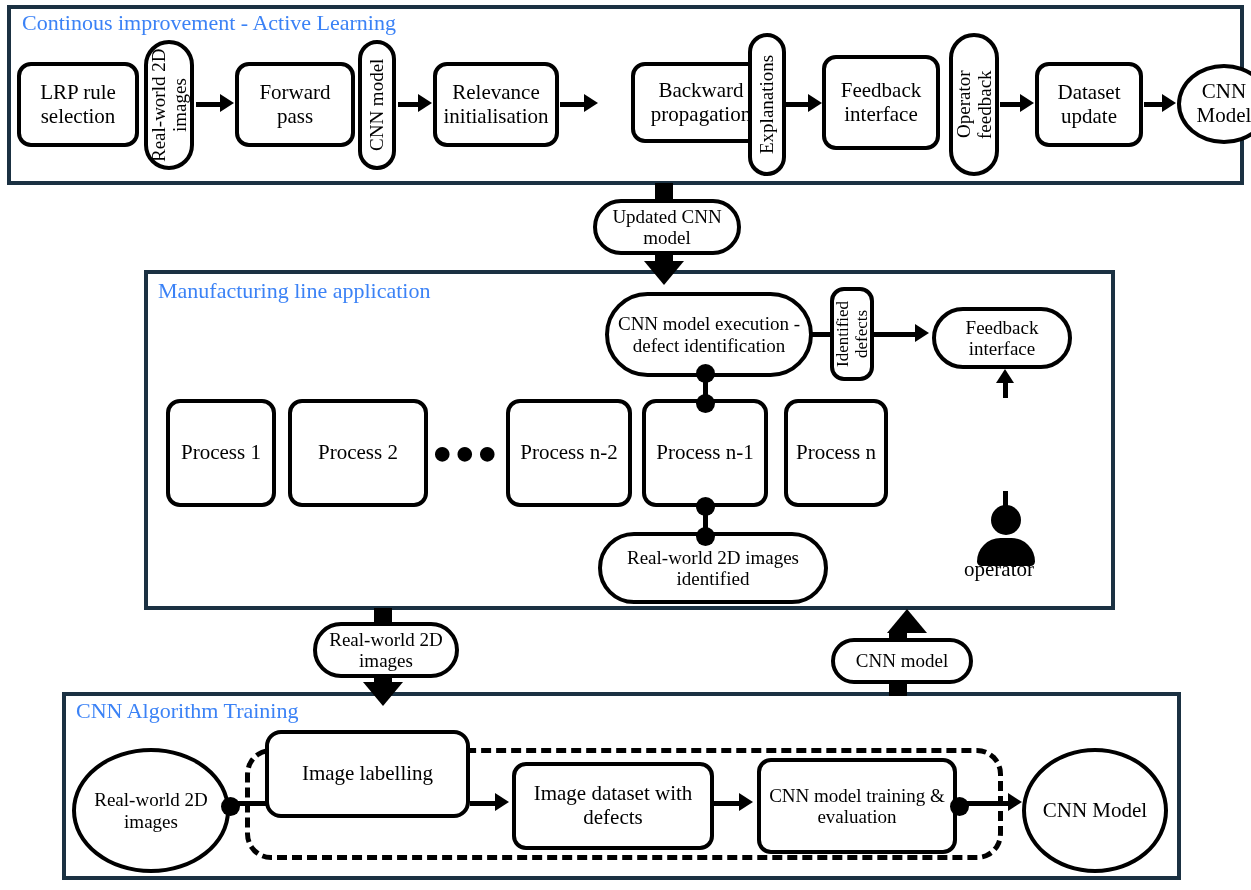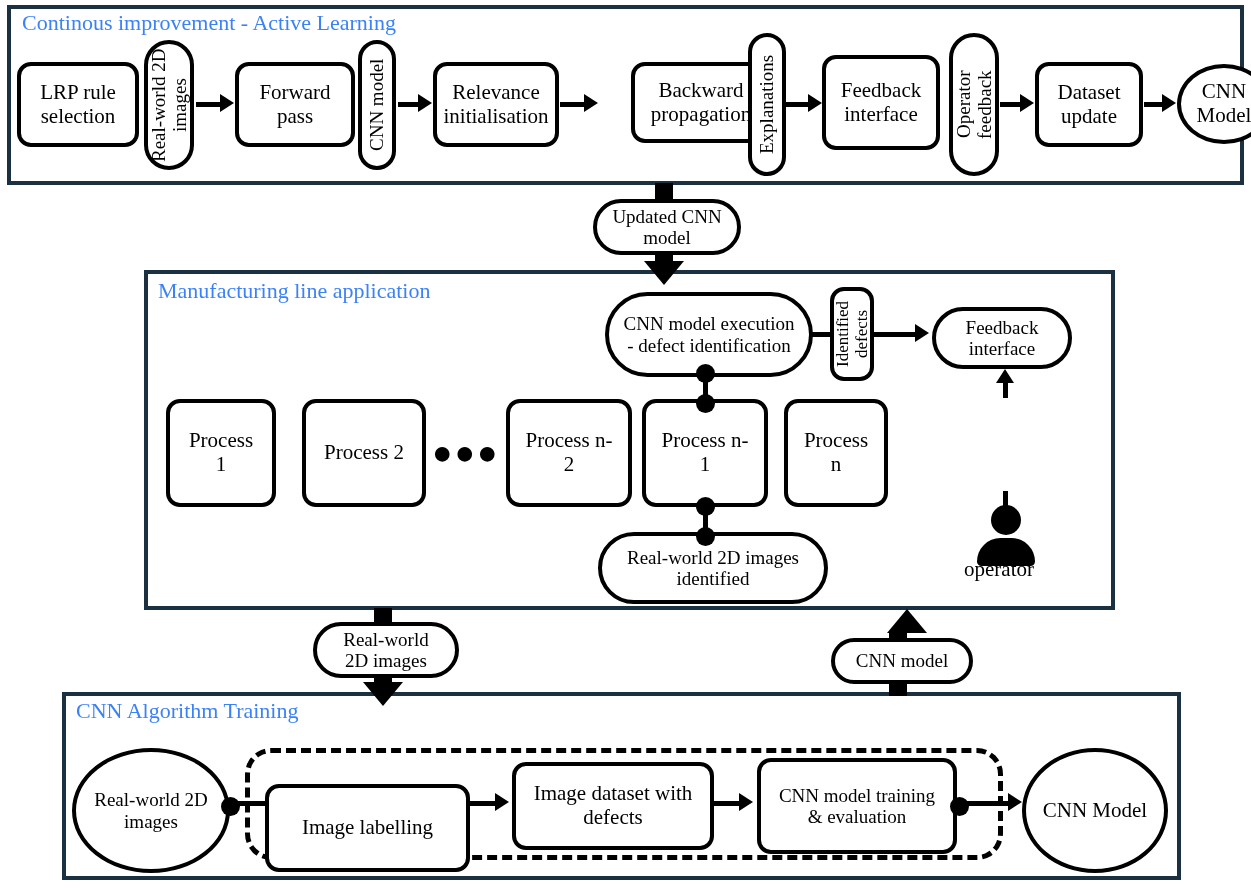--- a/index.html
+++ b/index.html
@@ -39,21 +39,21 @@
     position: absolute;
     box-sizing: border-box;
     border: 4px solid #000;
     background: #ffffff;
     display: flex;
     align-items: center;
     justify-content: center;
     text-align: center;
     font-size: 21px;
     line-height: 1.12;
-    padding: 2px 14px;
+    padding: 2px 6px;
     z-index: 3;
   }
   .rrect { border-radius: 14px; }
   .stadium { border-radius: 999px; }
   .ellipse { border-radius: 50%; }
   .vert {
     writing-mode: vertical-rl;
     text-orientation: mixed;
     line-height: 1.12;
   }
@@ -213,21 +213,21 @@
 
   <div class="vline" style="left:1003px; top:491px; height:20px;"></div>
   <div class="operator" style="left:977px; top:505px; width:58px; height:62px;">
     <div class="op-head"></div>
     <div class="op-body"></div>
   </div>
   <div class="op-label" style="left:964px; top:557px;">operator</div>
 
   <div class="node rrect" style="left:166px; top:399px; width:110px; height:108px;">Process 1</div>
 
-  <div class="node rrect" style="left:302px; top:399px; width:124px; height:108px;">Process 2</div>
+  <div class="node rrect" style="left:288px; top:399px; width:140px; height:108px;">Process 2</div>
 
   <div style="position:absolute; left:432px; top:436px; font-size:34px; letter-spacing:2px; line-height:1; z-index:3;">●●●</div>
 
   <div class="node rrect" style="left:506px; top:399px; width:126px; height:108px;">Process n-2</div>
 
   <div class="node rrect" style="left:642px; top:399px; width:126px; height:108px;">Process n-1</div>
 
   <div class="node rrect" style="left:784px; top:399px; width:104px; height:108px;">Process n</div>
 
   <div class="vline" style="left:703px; top:370px; height:34px;"></div>
@@ -254,21 +254,21 @@
   <div class="panel-title" style="left:76px; top:700px;">CNN Algorithm Training</div>
 
   <div class="dashbox" style="left:245px; top:748px; width:758px; height:112px;"></div>
 
   <div class="node ellipse small" style="left:72px; top:748px; width:158px; height:125px;">Real-world 2D images</div>
 
   <div class="bigdot" style="left:221px; top:797px;"></div>
   <div class="hline" style="left:230px; top:801px; width:58px;"></div>
   <div class="arrow arrow-r" style="left:278px; top:793px;"></div>
 
-  <div class="node rrect" style="left:265px; top:784px; width:205px; height:88px;">Image labelling</div>
+  <div class="node rrect" style="left:265px; top:730px; width:205px; height:88px;border-radius:16px;">Image labelling</div>
 
   <div class="hline" style="left:470px; top:801px; width:30px;"></div>
   <div class="arrow arrow-r" style="left:495px; top:793px;"></div>
 
   <div class="node rrect" style="left:512px; top:762px; width:202px; height:88px;">Image dataset with defects</div>
 
   <div class="hline" style="left:714px; top:801px; width:30px;"></div>
   <div class="arrow arrow-r" style="left:739px; top:793px;"></div>
 
   <div class="node rrect small" style="left:757px; top:758px; width:200px; height:96px;">CNN model training &amp; evaluation</div>

